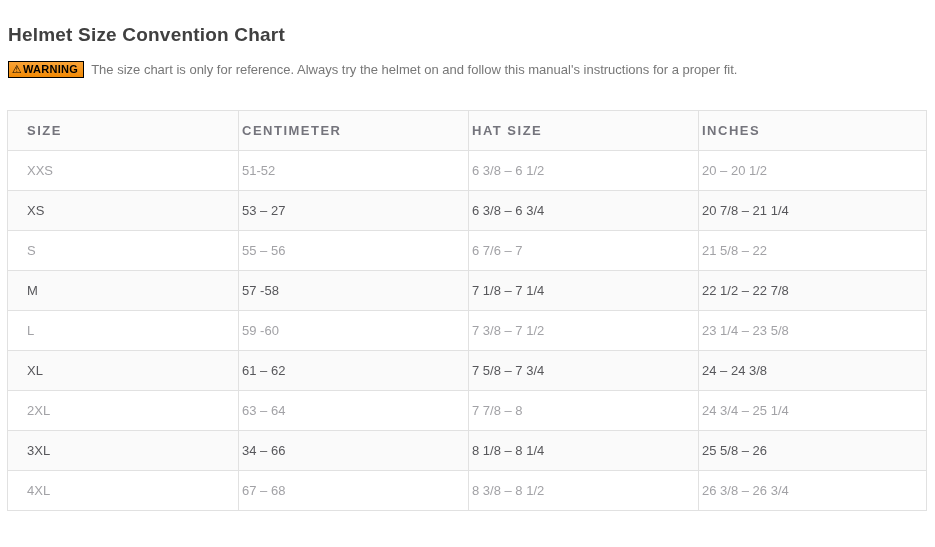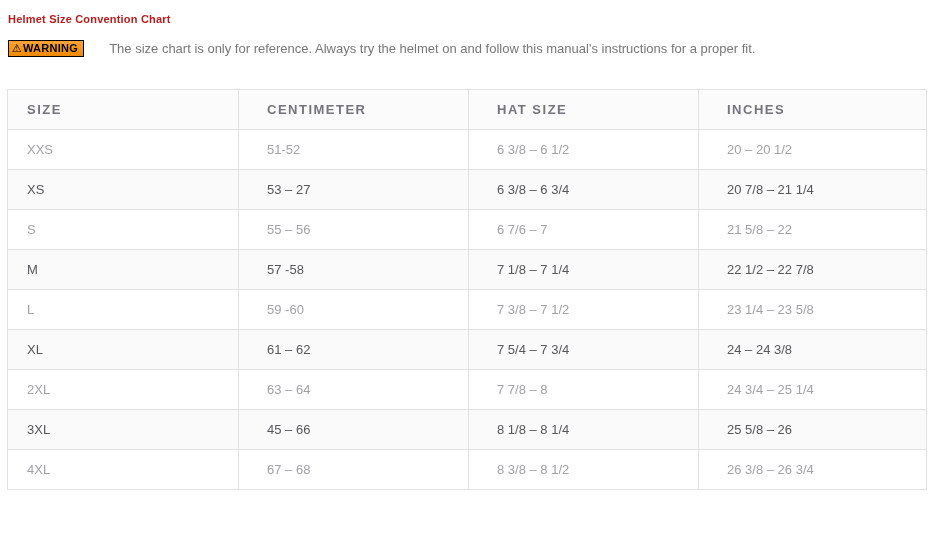--- a/index.html
+++ b/index.html
@@ -4,24 +4,24 @@
 <style>
   * { box-sizing: border-box; margin: 0; padding: 0; }
   html, body {
     width: 935px;
     background: #ffffff;
     font-family: "Liberation Sans", "DejaVu Sans", sans-serif;
   }
   body { min-height: 547px; position: relative; }
 
   .page-title {
-    margin: 13px 0 0 8px;
-    font-size: 11px;
+    margin: 24px 0 0 8px;
+    font-size: 19px;
     font-weight: bold;
-    color: #b91c1c;
+    color: #404040;
     letter-spacing: 0.2px;
   }
 
   .warning-row {
     margin: 15px 0 0 8px;
     display: flex;
     align-items: center;
   }
   .warning-badge {
     display: inline-flex;
@@ -39,39 +39,39 @@
   }
   .warning-badge-label {
     color: #000000;
     font-size: 11px;
     font-weight: bold;
     letter-spacing: 0.3px;
     line-height: 1;
     text-align: right;
   }
   .warning-text {
-    margin-left: 25px;
+    margin-left: 7px;
     font-size: 13px;
     color: #777777;
   }
 
   .size-table {
     margin: 32px 0 0 7px;
     width: 919px;
     border-collapse: collapse;
     table-layout: fixed;
   }
   .size-table th,
   .size-table td {
     border: 1px solid #e1e1e1;
     height: 40px;
     font-size: 13px;
     text-align: left;
     vertical-align: middle;
-    padding-left: 28px;
+    padding-left: 3px;
   }
   .size-table th:first-child,
   .size-table td:first-child {
     padding-left: 19px;
   }
   .size-table col.c1 { width: 231px; }
   .size-table col.c2 { width: 230px; }
   .size-table col.c3 { width: 230px; }
   .size-table col.c4 { width: 228px; }
 
@@ -146,32 +146,32 @@
       </tr>
       <tr>
         <td>L</td>
         <td>59 -60</td>
         <td>7 3/8 – 7 1/2</td>
         <td>23 1/4 – 23 5/8</td>
       </tr>
       <tr>
         <td>XL</td>
         <td>61 – 62</td>
-        <td>7 5/4 – 7 3/4</td>
+        <td>7 5/8 – 7 3/4</td>
         <td>24 – 24 3/8</td>
       </tr>
       <tr>
         <td>2XL</td>
         <td>63 – 64</td>
         <td>7 7/8 – 8</td>
         <td>24 3/4 – 25 1/4</td>
       </tr>
       <tr>
         <td>3XL</td>
-        <td>45 – 66</td>
+        <td>34 – 66</td>
         <td>8 1/8 – 8 1/4</td>
         <td>25 5/8 – 26</td>
       </tr>
       <tr>
         <td>4XL</td>
         <td>67 – 68</td>
         <td>8 3/8 – 8 1/2</td>
         <td>26 3/8 – 26 3/4</td>
       </tr>
     </tbody>

